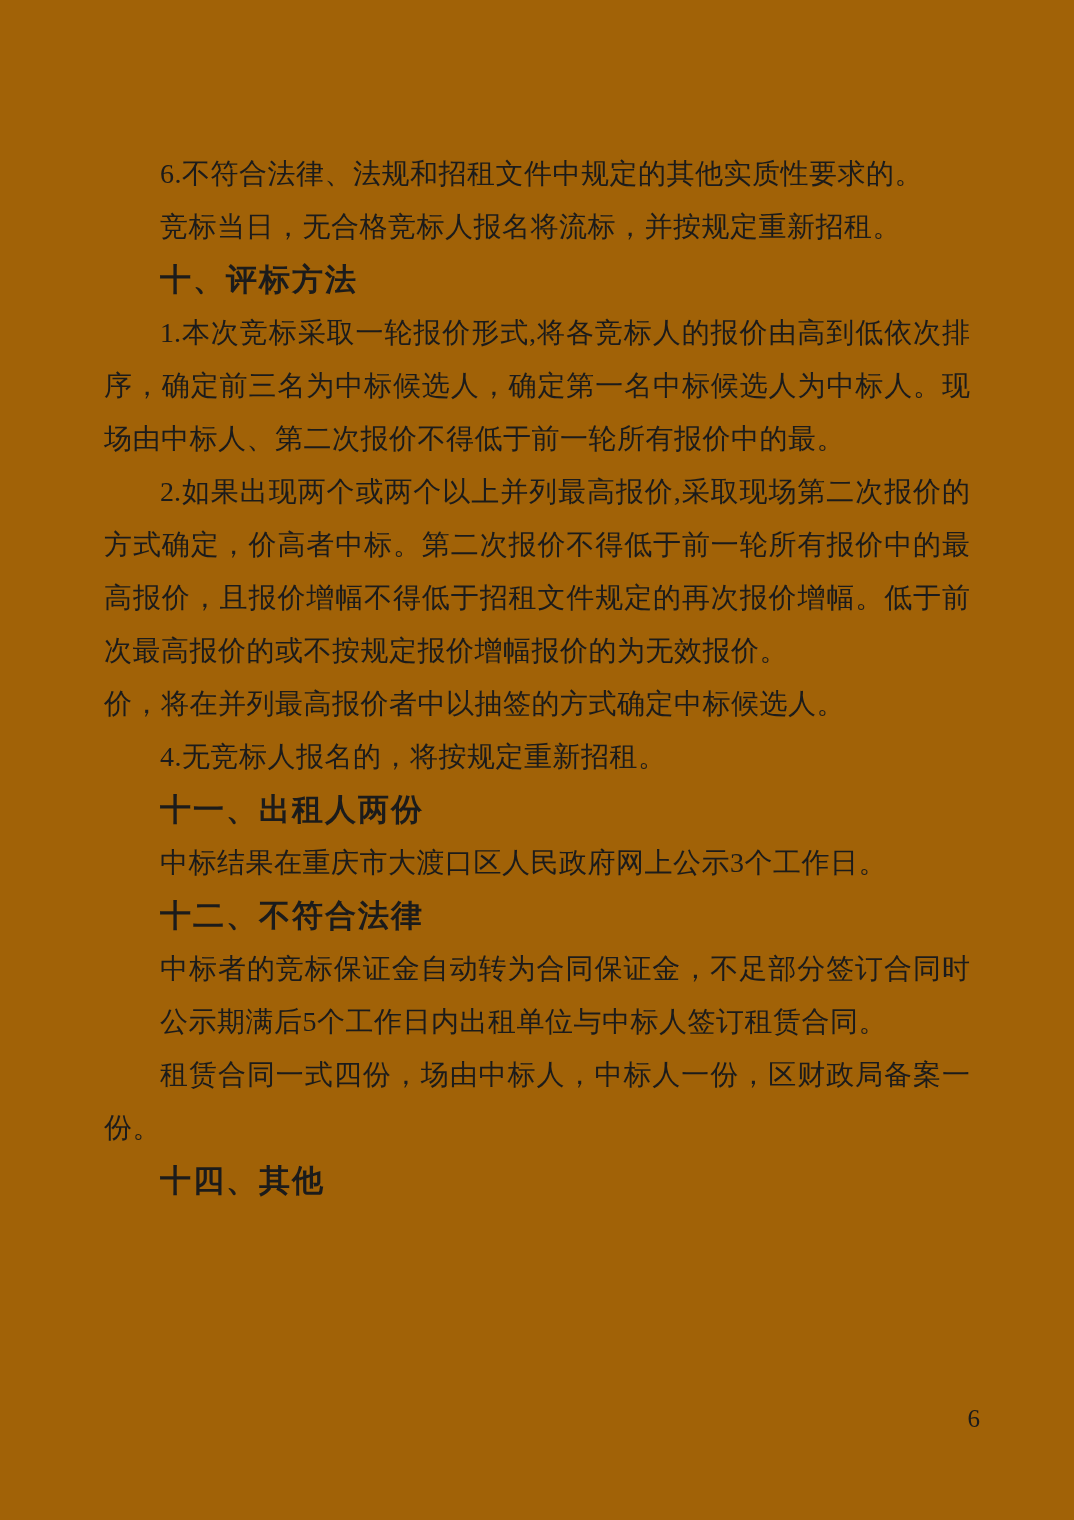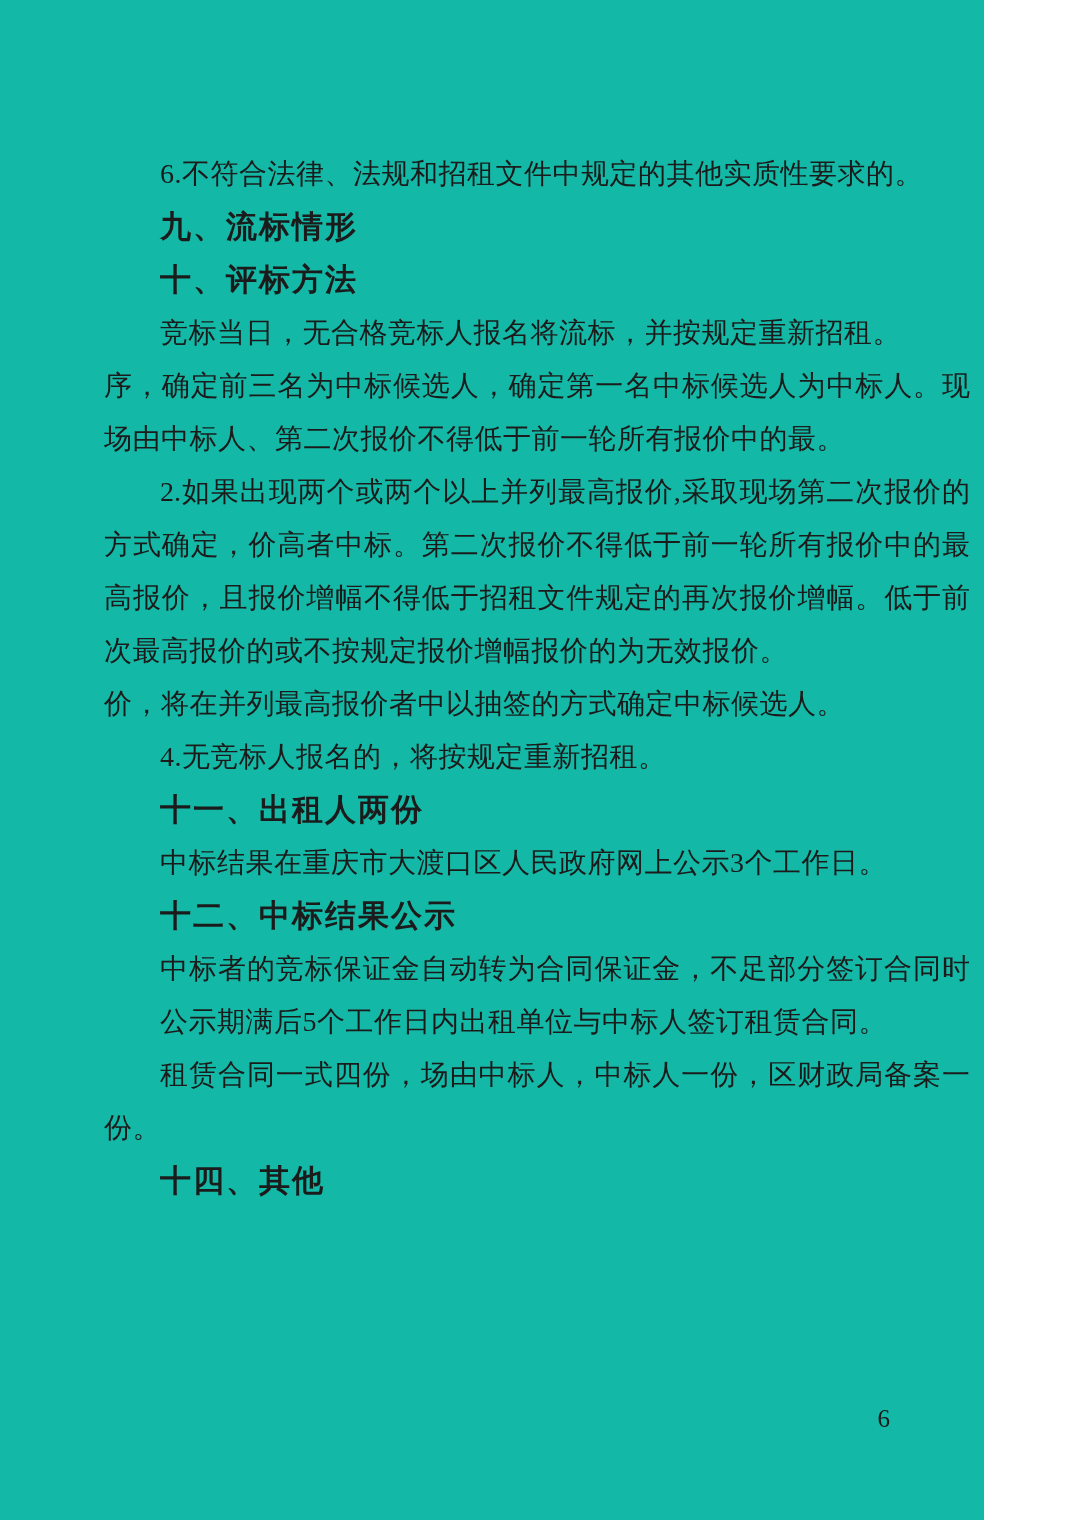--- a/index.html
+++ b/index.html
@@ -2,23 +2,23 @@
 <html><head>
 <meta charset="utf-8">
 <style>
   html, body {
     margin: 0;
     padding: 0;
     background: #ffffff;
   }
   .page {
     position: relative;
-    width: 984px;
+    width: 1074px;
     height: 1520px;
-    background: #14b8a6;
+    background: #a16207;
     overflow: hidden;
     font-family: "Liberation Serif", "DejaVu Serif", serif;
     color: #1b1b1b;
   }
   .content {
     position: absolute;
     left: 104px;
     top: 147px;
     width: 866px;
   }
@@ -53,34 +53,34 @@
     line-height: 25px;
     color: #1b1b1b;
   }
 </style>
 </head>
 <body>
 
 <div class="page">
   <div class="content">
       <div class="line indent">6.不符合法律、法规和招租文件中规定的其他实质性要求的。</div>
-      <div class="line heading indent">九、流标情形</div>
+      <div class="line indent">竞标当日，无合格竞标人报名将流标，并按规定重新招租。</div>
       <div class="line heading indent">十、评标方法</div>
-      <div class="line indent">竞标当日，无合格竞标人报名将流标，并按规定重新招租。</div>
+      <div class="line indent justify">1.本次竞标采取一轮报价形式,将各竞标人的报价由高到低依次排</div>
       <div class="line justify">序，确定前三名为中标候选人，确定第一名中标候选人为中标人。现</div>
       <div class="line">场由中标人、第二次报价不得低于前一轮所有报价中的最。</div>
       <div class="line indent justify">2.如果出现两个或两个以上并列最高报价,采取现场第二次报价的</div>
       <div class="line justify">方式确定，价高者中标。第二次报价不得低于前一轮所有报价中的最</div>
       <div class="line justify">高报价，且报价增幅不得低于招租文件规定的再次报价增幅。低于前</div>
       <div class="line">次最高报价的或不按规定报价增幅报价的为无效报价。</div>
       <div class="line">价，将在并列最高报价者中以抽签的方式确定中标候选人。</div>
       <div class="line indent">4.无竞标人报名的，将按规定重新招租。</div>
       <div class="line heading indent">十一、出租人两份</div>
       <div class="line indent">中标结果在重庆市大渡口区人民政府网上公示3个工作日。</div>
-      <div class="line heading indent">十二、中标结果公示</div>
+      <div class="line heading indent">十二、不符合法律</div>
       <div class="line indent justify">中标者的竞标保证金自动转为合同保证金，不足部分签订合同时</div>
       <div class="line indent">公示期满后5个工作日内出租单位与中标人签订租赁合同。</div>
       <div class="line indent justify">租赁合同一式四份，场由中标人，中标人一份，区财政局备案一</div>
       <div class="line">份。</div>
       <div class="line heading indent">十四、其他</div>
     </div>
   <div class="page-number">6</div>
 </div>
 
 </body></html>

